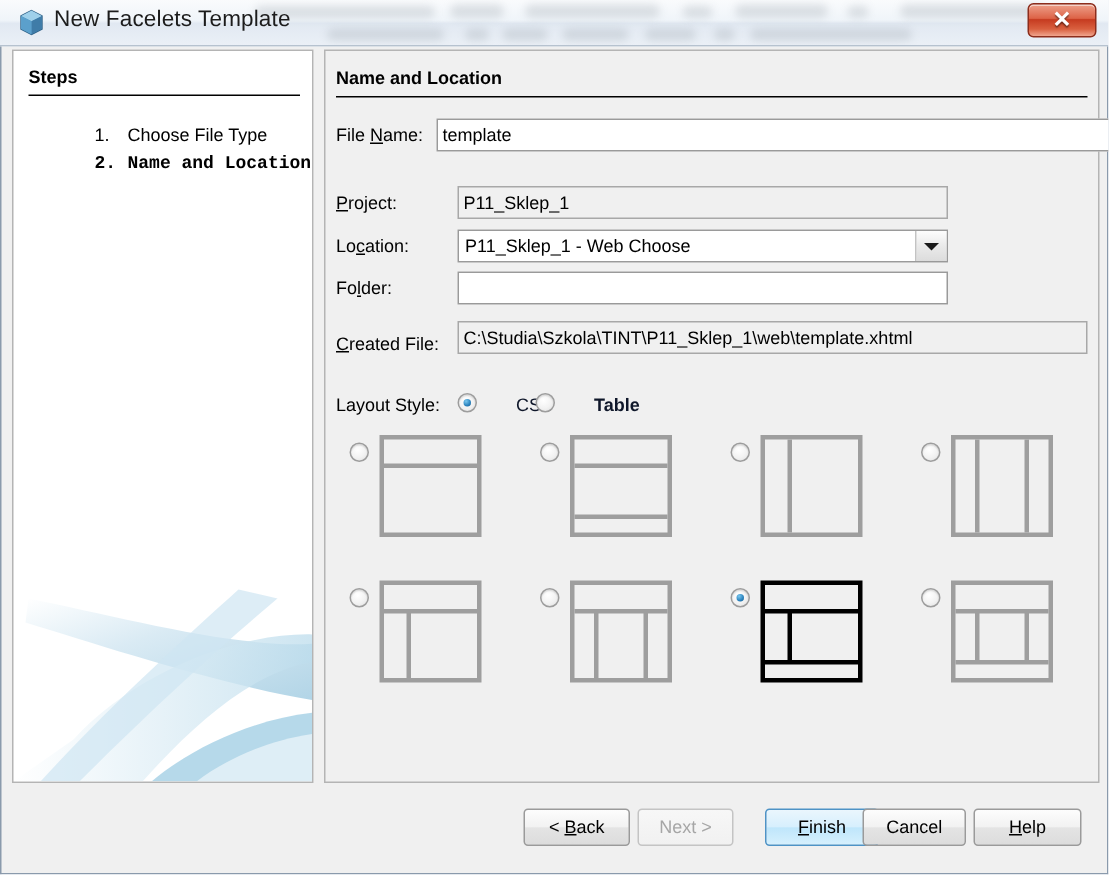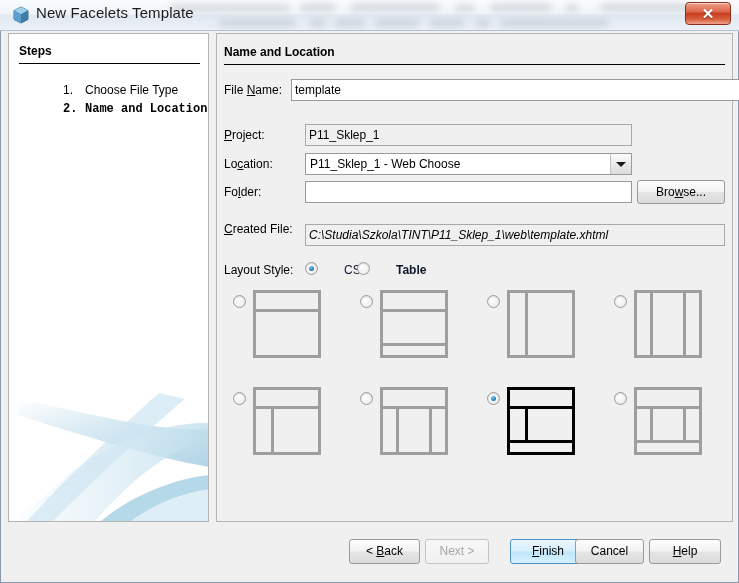--- a/index.html
+++ b/index.html
@@ -320,24 +320,23 @@
       <div class="flabel" style="left:7px; top:123px;"><span>Lo</span><span class="mn">c</span><span>ation:</span></div>
       <div id="location-combo">
         <div id="location-combo-text">P11_Sklep_1 - Web Choose</div>
         <div id="location-arrow-box">
             <span class="caret-down"></span>
           </div>
       </div>
 
       <div class="flabel" style="left:7px; top:151px;"><span>Fo</span><span class="mn">l</span><span>der:</span></div>
       <input class="tfield" style="left: 88px; top: 147px; width: 327px;" value="">
-      <div class="btn" style="left:420px; top:146px; width:88px; height:24px; line-height:22px;"><span>Bro</span><span class="mn">w</span><span>se...</span></div>
 
       <div class="flabel" style="left:7px; top:188px;"><span class="mn">C</span><span>reated File:</span></div>
-      <input class="tfield readonly" style="left: 88px; top: 190px; width: 420px; font-style: italic;" readonly="" value="C:\Studia\Szkola\TINT\P11_Sklep_1\web\template.xhtml">
+      <input class="tfield readonly" style="left: 88px; top: 180px; width: 420px;" readonly="" value="C:\Studia\Szkola\TINT\P11_Sklep_1\web\template.xhtml">
 
       <div class="flabel" style="left:7px; top:229px;">Layout Style:</div>
       <div class="radio checked" style="left:88px; top:228px;"></div>
       <div class="radio-label" style="left:107px; top:229px;">CSS</div>
       <div class="radio" style="left:140px; top:228px;"></div>
       <div class="radio-label" style="left:159px; top:229px;font-weight:bold;">Table</div>
 
       <div class="thumb-cell" style="left:16px; top:256px;">
         <div class="radio thumb-radio"></div>
         <div class="thumb-box">

